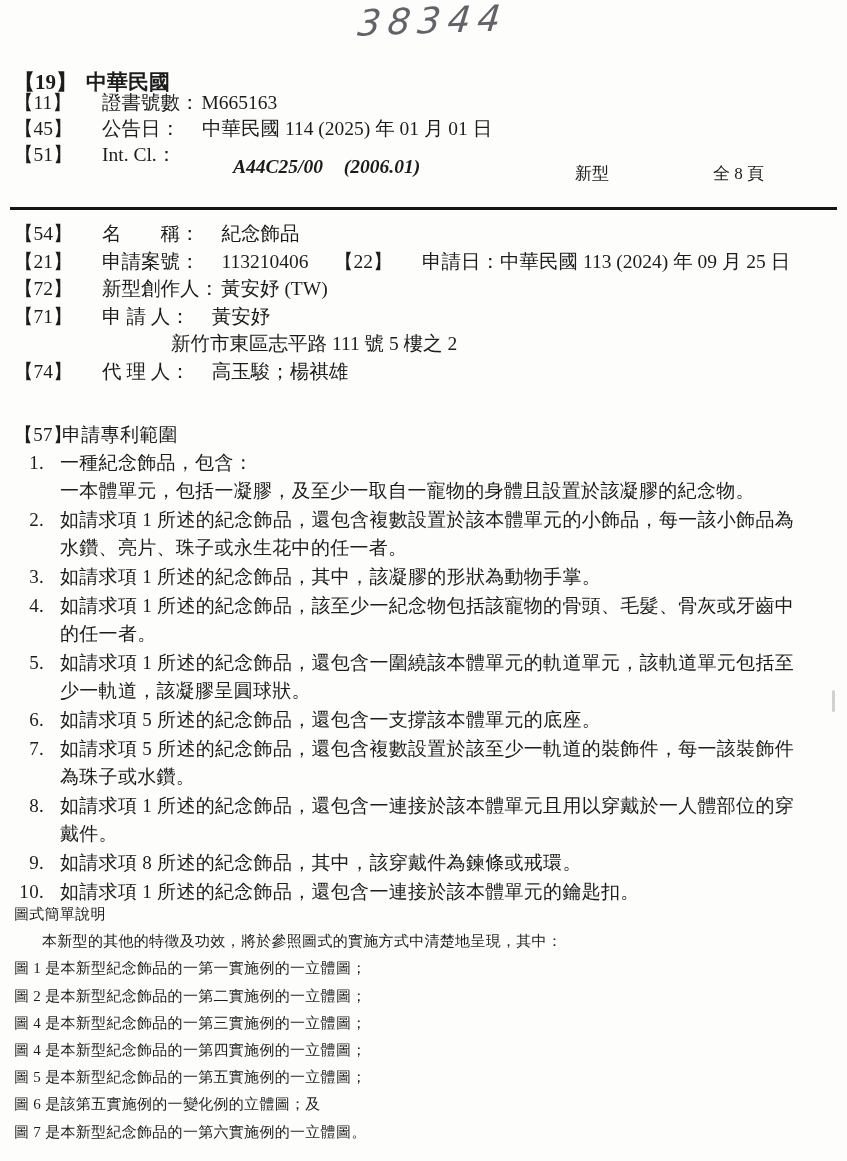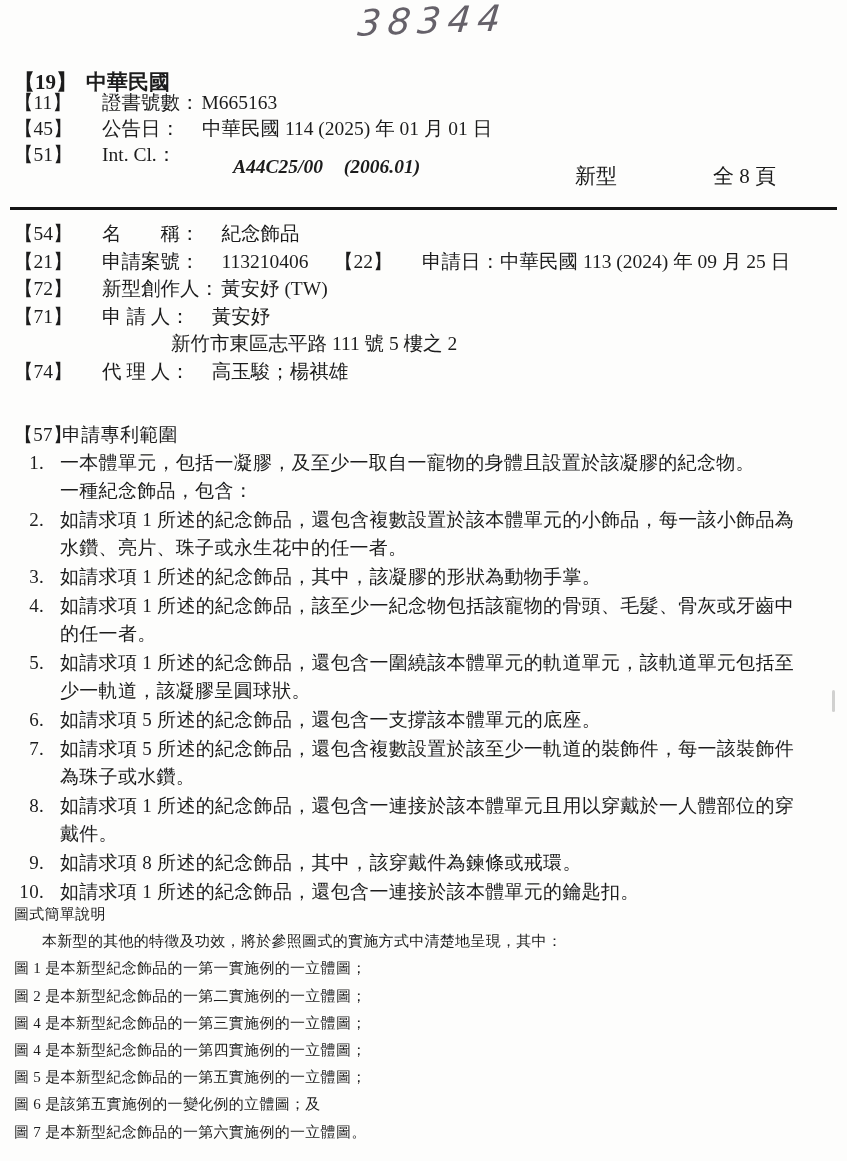--- a/index.html
+++ b/index.html
@@ -39,21 +39,21 @@
   
   .biblio-top{left:14px;top:90px;width:819px;font-size:19.5px;}
   .biblio-top .row{line-height:25.8px;position:relative;}
   .gap2{margin-left:2px;}
   .gap12{margin-left:22px;}
   .gap14{margin-left:0;}
   .gap22{margin-left:22px;}
   .intcl-vals{position:absolute;left:219px;top:12px;font-weight:bold;font-style:italic;white-space:nowrap;}
   .intcl-ver{margin-left:16px;}
 
-  .type-line{left:14px;top:162px;width:819px;height:26px;font-size:21px;}
+  .type-line{left:14px;top:162px;width:819px;height:26px;font-size:17px;}
   .ptype{position:absolute;left:561px;top:0;}
   .pcount{position:absolute;left:699px;top:0;}
 
   .rule{left:10px;top:207px;width:827px;height:3px;background:#151515;}
 
   
   .biblio-main{left:14px;top:220px;width:819px;font-size:19.5px;}
   .biblio-main .row{line-height:27.6px;position:relative;}
   .lbl{white-space:nowrap;margin-left:40px;}
   .val{white-space:nowrap;}
@@ -154,22 +154,22 @@
 
   <div class="abs claims">
     <div class="c57">
       <span class="tag">【57】</span>
       <span>申請專利範圍</span>
     </div>
 
     <div class="claim">
       <span class="cno">1.</span>
       <div class="ctext">
+        <div>一種紀念飾品，包含：</div>
         <div>一本體單元，包括一凝膠，及至少一取自一寵物的身體且設置於該凝膠的紀念物。</div>
-        <div>一種紀念飾品，包含：</div>
       </div>
     </div>
     <div class="claim">
       <span class="cno">2.</span>
       <div class="ctext">如請求項 1 所述的紀念飾品，還包含複數設置於該本體單元的小飾品，每一該小飾品為水鑽、亮片、珠子或永生花中的任一者。</div>
     </div>
     <div class="claim">
       <span class="cno">3.</span>
       <div class="ctext">如請求項 1 所述的紀念飾品，其中，該凝膠的形狀為動物手掌。</div>
     </div>

